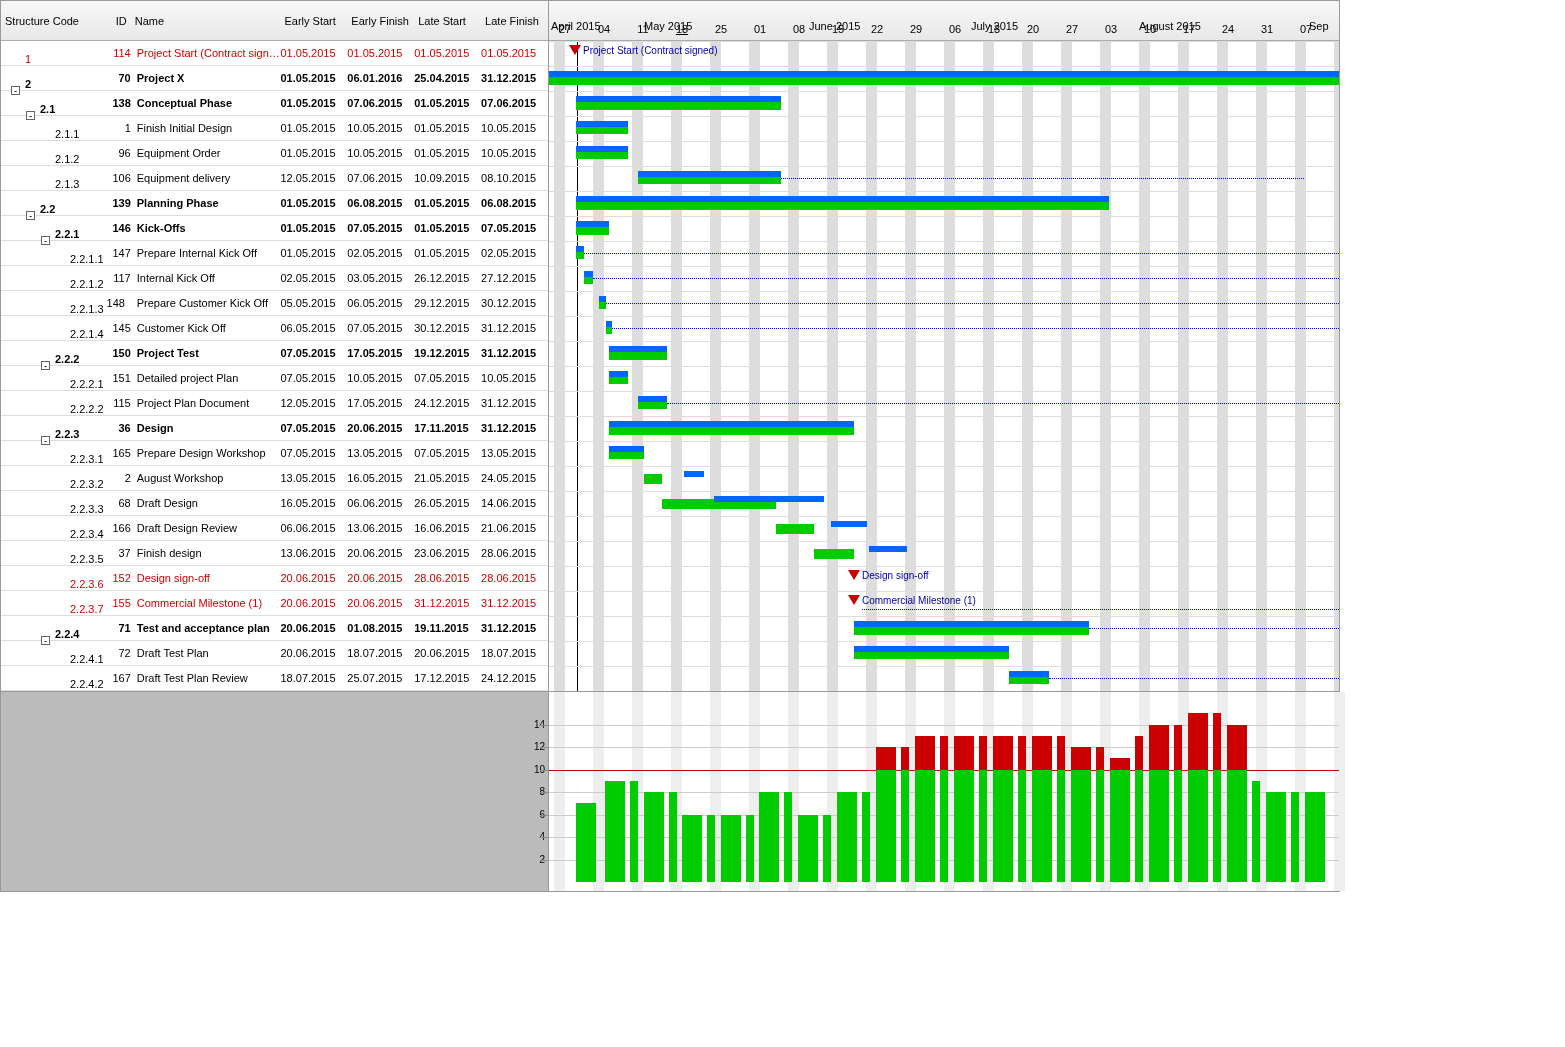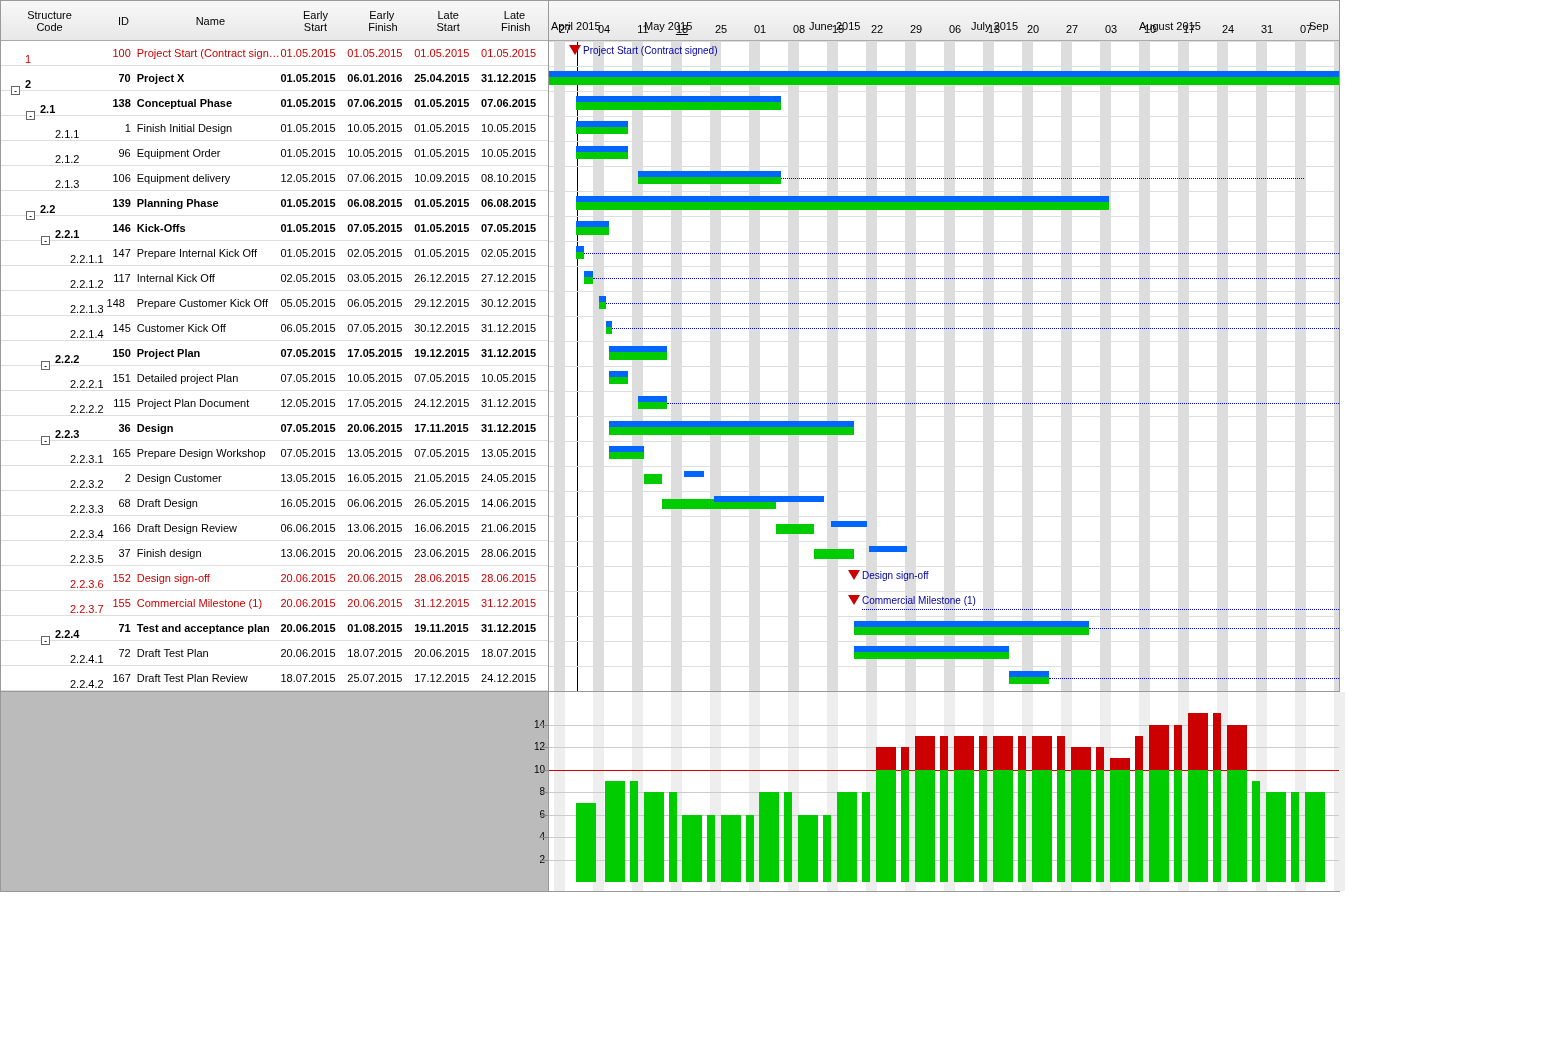--- a/index.html
+++ b/index.html
@@ -5,21 +5,21 @@
 *{box-sizing:border-box;margin:0;padding:0;font-family:Arial,sans-serif;font-size:11px;}
 body{background:#fff;overflow:hidden;}
 .app{display:flex;flex-direction:column;height:892px;width:1340px;border:1px solid #999;}
 .top{display:flex;height:693px;border-bottom:1px solid #999;}
 .bottom{display:flex;height:199px;}
 .left{width:548px;border-right:1px solid #999;display:flex;flex-direction:column;}
 .right{flex:1;position:relative;overflow:hidden;}
 .left-bottom{width:548px;background:#bbb;border-right:1px solid #999;position:relative;}
 .right-bottom{flex:1;position:relative;background:#fff;}
 .hdr-row{display:flex;height:40px;background:linear-gradient(#f8f8f8,#e8e8e8);border-bottom:1px solid #aaa;align-items:center;font-size:11px;}
-.hdr-row>div{padding:2px 20px;text-align:center;}
+.hdr-row>div{padding:2px 4px;}
 .col-code{width:100px;}
 .col-id{width:30px;text-align:right;}
 .col-name{width:150px;text-align:left;padding-left:6px;}
 .col-date{width:67px;}
 .rows{overflow-y:hidden;}
 .row{display:flex;height:25px;align-items:center;border-bottom:1px solid #ddd;font-size:11px;}
 .row.bold{font-weight:bold;}
 .row.red{color:#c00;}
 .row .col-code{position:relative;}
 .code-txt{position:absolute;left:0;}
@@ -58,21 +58,21 @@
         <div class="col-date">Early Start</div>
         <div class="col-date">Early Finish</div>
         <div class="col-date">Late Start</div>
         <div class="col-date">Late Finish</div>
       </div>
       <div class="rows" id="rows">
           <div class="row red">
             <div class="col-code">
               <span class="code-txt" style="left:24px">1</span>
             </div>
-            <div class="col-id" style="text-align:right">100</div>
+            <div class="col-id" style="text-align:right">114</div>
             <div class="col-name">Project Start (Contract signed)</div>
             <div class="col-date">01.05.2015</div>
             <div class="col-date">01.05.2015</div>
             <div class="col-date">01.05.2015</div>
             <div class="col-date">01.05.2015</div>
           </div>
           <div class="row bold">
             <div class="col-code">
               <span class="code-txt" style="left:24px">2</span>
               <span class="tgl" style="left:10px">-</span>
@@ -196,21 +196,21 @@
             <div class="col-date">07.05.2015</div>
             <div class="col-date">30.12.2015</div>
             <div class="col-date">31.12.2015</div>
           </div>
           <div class="row bold">
             <div class="col-code">
               <span class="code-txt" style="left:54px">2.2.2</span>
               <span class="tgl" style="left:40px">-</span>
             </div>
             <div class="col-id" style="text-align:right">150</div>
-            <div class="col-name">Project Plan</div>
+            <div class="col-name">Project Test</div>
             <div class="col-date">07.05.2015</div>
             <div class="col-date">17.05.2015</div>
             <div class="col-date">19.12.2015</div>
             <div class="col-date">31.12.2015</div>
           </div>
           <div class="row">
             <div class="col-code">
               <span class="code-txt" style="left:69px">2.2.2.1</span>
             </div>
             <div class="col-id" style="text-align:right">151</div>
@@ -252,21 +252,21 @@
             <div class="col-date">07.05.2015</div>
             <div class="col-date">13.05.2015</div>
             <div class="col-date">07.05.2015</div>
             <div class="col-date">13.05.2015</div>
           </div>
           <div class="row">
             <div class="col-code">
               <span class="code-txt" style="left:69px">2.2.3.2</span>
             </div>
             <div class="col-id" style="text-align:right">2</div>
-            <div class="col-name">Design Customer</div>
+            <div class="col-name">August Workshop</div>
             <div class="col-date">13.05.2015</div>
             <div class="col-date">16.05.2015</div>
             <div class="col-date">21.05.2015</div>
             <div class="col-date">24.05.2015</div>
           </div>
           <div class="row">
             <div class="col-code">
               <span class="code-txt" style="left:69px">2.2.3.3</span>
             </div>
             <div class="col-id" style="text-align:right">68</div>

